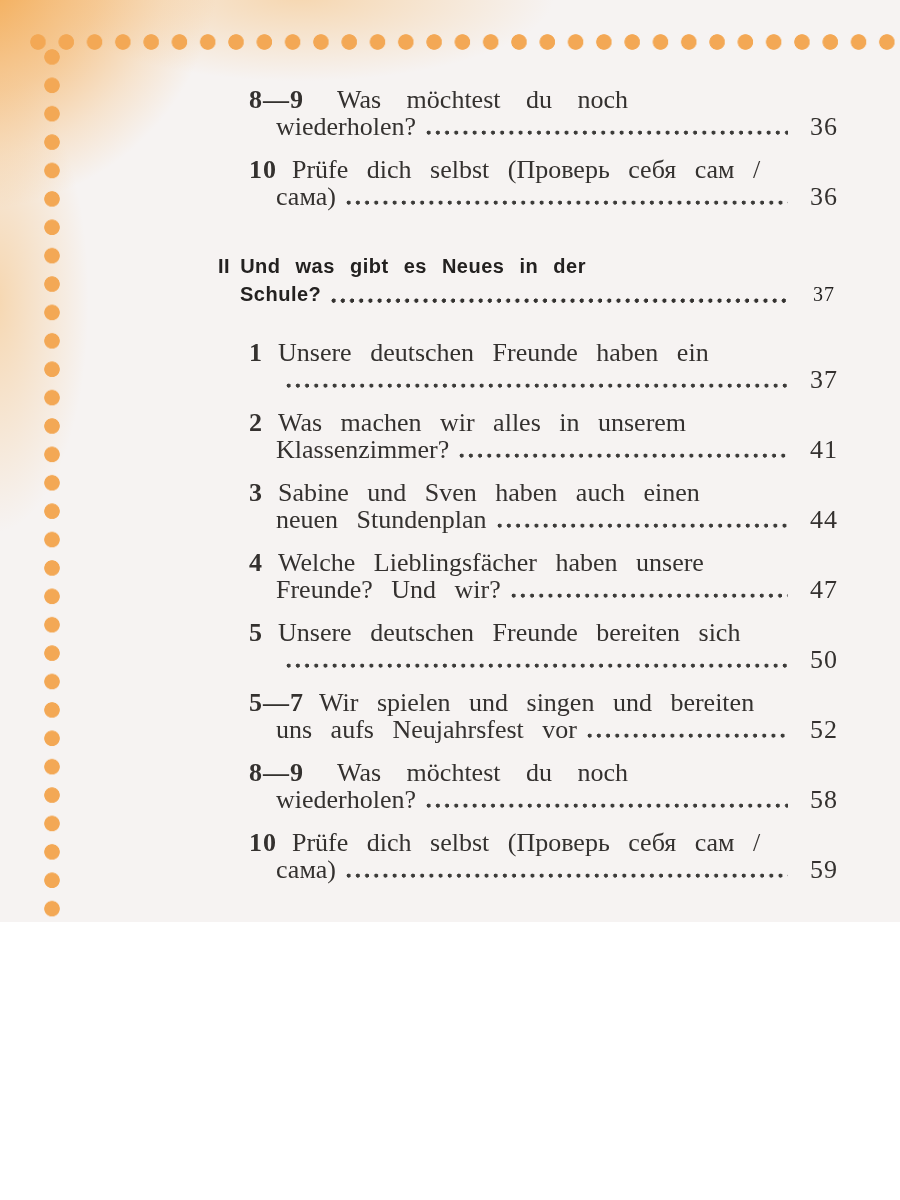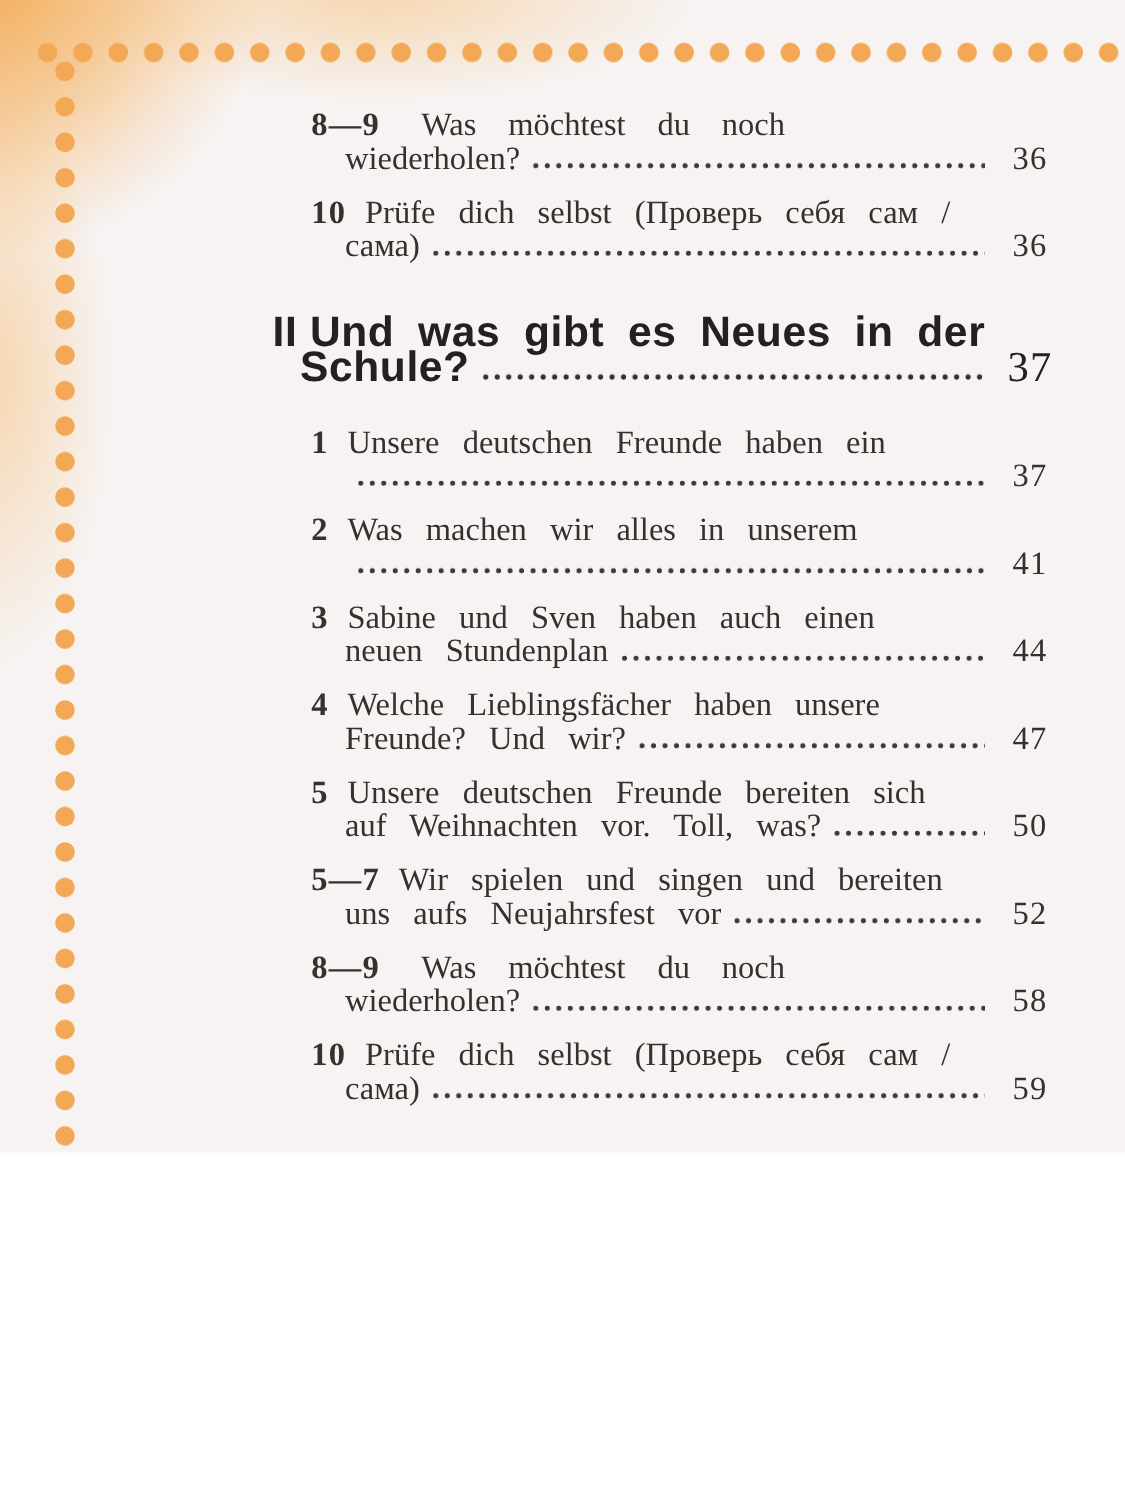--- a/index.html
+++ b/index.html
@@ -33,21 +33,21 @@
   .num{font-weight:bold;margin-right:15px;letter-spacing:1px;}
   .stretch .l1{word-spacing:19px;}
   .stretch .num{margin-right:33px;}
   .l2{display:flex;align-items:baseline;white-space:nowrap;}
   .leader{flex:1;min-width:18px;height:5px;align-self:flex-end;margin:0 10px 5px 10px;
     background-image:radial-gradient(circle at 2.6px 2.6px,#3b3a38 1.8px,rgba(59,58,56,0) 2.3px);
     background-size:9.2px 5px;background-repeat:repeat-x;}
   .pageno{width:52px;text-align:center;letter-spacing:1px;}
 
   .heading{margin:42px 0 31px -36px;font-family:"Liberation Sans",sans-serif;
-    font-weight:bold;color:#232120;font-size:34px;line-height:28px;
+    font-weight:bold;color:#232120;font-size:20px;line-height:28px;
     word-spacing:9px;letter-spacing:0.5px;}
   .heading .l1{text-indent:-22px;}
   .roman{margin-right:10px;}
   .heading .leader{background-image:radial-gradient(circle at 2.6px 2.6px,#33312f 1.9px,rgba(51,49,47,0) 2.4px);}
   .heading .pageno{font-family:"Liberation Serif",serif;font-weight:normal;letter-spacing:1px;}
 
   
   .band{position:absolute;left:420px;top:1112px;width:84px;height:88px;
     background:linear-gradient(180deg,rgba(247,235,205,0) 0%,rgba(247,235,205,0.65) 20%,
       #f7ecd0 42%,#f2dfab 100%);}
@@ -99,20 +99,21 @@
       <div class="l1"><span class="num">1</span><span>Unsere deutschen Freunde haben ein</span></div>
       <div class="l2">
           <span class="leader"></span>
           <span class="pageno">37</span>
         </div>
     </div>
 
     <div class="toc-entry">
       <div class="l1"><span class="num">2</span><span>Was machen wir alles in unserem</span></div>
       <div class="l2">
+          <span>Klassenzimmer?</span>
           <span class="leader"></span>
           <span class="pageno">41</span>
         </div>
     </div>
 
     <div class="toc-entry">
       <div class="l1"><span class="num">3</span><span>Sabine und Sven haben auch einen</span></div>
       <div class="l2">
           <span>neuen Stundenplan</span>
           <span class="leader"></span>
@@ -125,21 +126,20 @@
       <div class="l2">
           <span>Freunde? Und wir?</span>
           <span class="leader"></span>
           <span class="pageno">47</span>
         </div>
     </div>
 
     <div class="toc-entry">
       <div class="l1"><span class="num">5</span><span>Unsere deutschen Freunde bereiten sich</span></div>
       <div class="l2">
-          <span>auf Weihnachten vor. Toll, was?</span>
           <span class="leader"></span>
           <span class="pageno">50</span>
         </div>
     </div>
 
     <div class="toc-entry">
       <div class="l1"><span class="num">5—7</span><span>Wir spielen und singen und bereiten</span></div>
       <div class="l2">
           <span>uns aufs Neujahrsfest vor</span>
           <span class="leader"></span>

